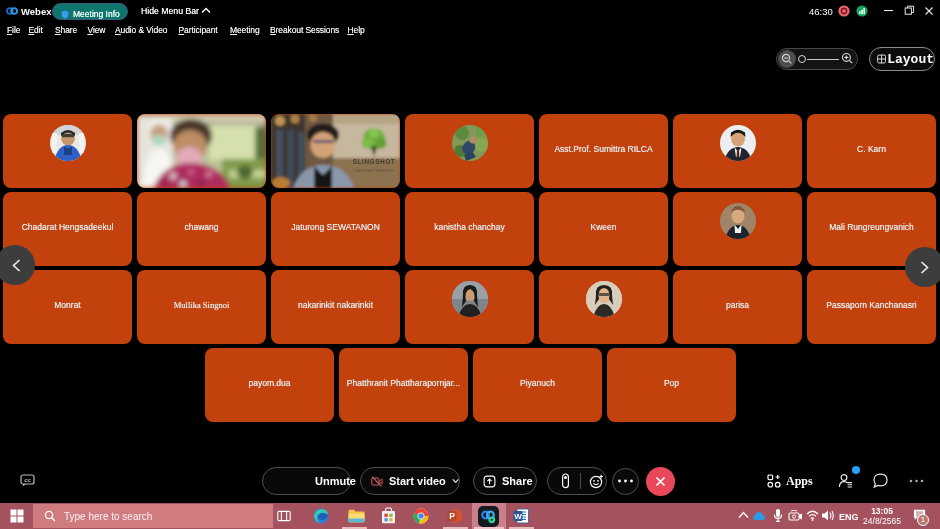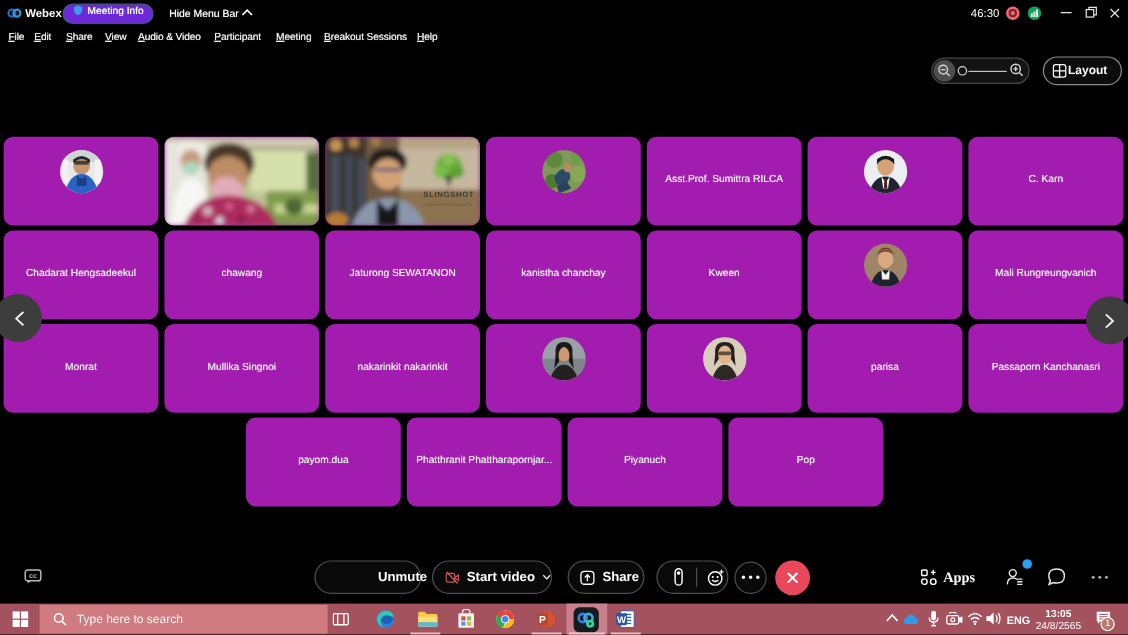--- a/index.html
+++ b/index.html
@@ -1,33 +1,33 @@
 <!DOCTYPE html>
 <html><head><meta charset="utf-8">
 <style>
 html,body{margin:0;padding:0;background:#000;}
 #app{position:relative;width:940px;height:529px;background:#000;overflow:hidden;
  font-family:"Liberation Sans",sans-serif;}
 .abs{position:absolute;}
-.tile{position:absolute;width:129px;height:74px;background:#a21caf;border-radius:8px;overflow:hidden;}
+.tile{position:absolute;width:129px;height:74px;background:#c2410c;border-radius:8px;overflow:hidden;}
 .name{position:absolute;left:0;right:0;top:30px;text-align:center;font-size:8.5px;color:#e8e8e8;
  text-shadow:0 0 0.7px #dadada;white-space:nowrap;}
 .av{position:absolute;left:50%;top:11px;width:36px;height:36px;margin-left:-18px;border-radius:50%;overflow:hidden;}
 .menu-item{color:#f1f1f1;font-size:8.5px;letter-spacing:-0.1px;text-shadow:0 0 0.6px #cfcfcf;}
 .pill{position:absolute;height:28px;border:1px solid #4e4e4e;border-radius:15px;background:#090909;
  display:flex;align-items:center;color:#fff;font-size:11px;font-weight:bold;box-sizing:border-box;white-space:nowrap;}
 </style></head><body>
 <div id="app">
 
 <svg class="abs" style="left:6px;top:5px" width="12" height="12" viewBox="0 0 12 12">
  <circle cx="3.9" cy="6" r="2.9" fill="none" stroke="#2464c8" stroke-width="1.9"></circle>
  <circle cx="8.1" cy="6" r="2.9" fill="none" stroke="#2a9ad8" stroke-width="1.9"></circle>
 </svg>
 <div class="abs" style="left:21px;top:5.5px;color:#fff;font-size:9.5px;font-weight:bold;">Webex</div>
-<div class="abs" style="left:52px;top:2.5px;width:74px;height:15px;border:1px solid #3d5a78;border-radius:9px;background:#6d28d9;display:flex;align-items:flex-start;">
+<div class="abs" style="left:52px;top:2.5px;width:74px;height:15px;border:1px solid #3d5a78;border-radius:9px;background:#0f766e;display:flex;align-items:flex-end;">
  <svg style="margin-left:8px" width="8" height="9" viewBox="0 0 9 10">
         <path d="M4.5 0.5 L8.3 2 V5 C8.3 7.4 6.6 9 4.5 9.7 C2.4 9 0.7 7.4 0.7 5 V2 Z" fill="#3d9bef"></path>
       </svg>
  <span style="margin-left:4px;color:#fff;font-size:8.5px;text-shadow:0 0 0.6px #cfe;">Meeting Info</span>
 </div>
 <div class="abs" style="left:141px;top:6px;color:#fff;font-size:8.7px;text-shadow:0 0 0.6px #cfcfcf;">Hide Menu Bar</div>
 <svg class="abs" style="left:201px;top:7px" width="10" height="7" viewBox="0 0 10 7">
       <path d="M1 5.5 L5 1.5 L9 5.5" fill="none" stroke="#fff" stroke-width="1.4"></path>
     </svg>
 <div class="abs" style="left:809px;top:6px;color:#fff;font-size:9.5px;">46:30</div>
@@ -74,21 +74,21 @@
  <circle cx="5.4" cy="5.4" r="3.9" fill="none" stroke="#d8d8d8" stroke-width="1.2"></circle>
  <path d="M8.4 8.4 L11.2 11.2" stroke="#d8d8d8" stroke-width="1.2"></path>
  <path d="M3.5 5.4 H7.3 M5.4 3.5 V7.3" stroke="#d8d8d8" stroke-width="1.2"></path>
 </svg>
 
 <div class="abs" style="left:869px;top:47px;width:66px;height:24px;border:1.5px solid #8a8a8a;border-radius:13px;background:#0c0c0c;box-sizing:border-box;display:flex;align-items:center;">
  <svg style="margin-left:7px" width="12" height="12" viewBox="0 0 12 12">
   <rect x="0.8" y="0.8" width="10.4" height="10.4" rx="2" fill="none" stroke="#fff" stroke-width="1.1"></rect>
   <path d="M6 0.8 V11.2 M0.8 6 H11.2" stroke="#fff" stroke-width="1.1"></path>
  </svg>
- <span style="margin-left:1px;color:#fff;font-size:10px;font-weight:bold;">Layout</span>
+ <span style="margin-left:1px;color:#fff;font-size:13px;font-weight:bold;font-family:Liberation Mono, monospace;">Layout</span>
 </div>
 <div class="tile" style="left:3px;top:114px;">
       <div class="av" style="background:#e8e8e6;"><svg width="36" height="36" viewBox="0 0 36 36">
 <rect x="0" y="0" width="36" height="10" fill="#cfd3d6"></rect>
 <rect x="2" y="8" width="5" height="20" fill="#f2f2f0"></rect>
           <rect x="29" y="8" width="5" height="20" fill="#f2f2f0"></rect>
 <ellipse cx="18" cy="13" rx="7" ry="7.5" fill="#c8966e"></ellipse>
 <path d="M11 11 Q18 4 25 11 L25 8 Q18 2 11 8 Z" fill="#232a30"></path>
 <rect x="12" y="9" width="12" height="3.2" fill="#1a2026" opacity="0.75"></rect>
 <path d="M4 36 Q8 20 18 20 Q28 20 32 36 Z" fill="#2b62c4"></path>
@@ -215,21 +215,21 @@
 <path d="M5 36 Q9 22 18 22 Q27 22 31 36 Z" fill="#1d2430"></path>
 <path d="M14.5 21.5 L18 26 L21.5 21.5 L21 30 L15 30 Z" fill="#f4f1ea"></path>
 </svg></div>
     </div>
 <div class="tile" style="left:807px;top:192px;">
       <div class="name">Mali Rungreungvanich</div>
     </div>
 <div class="tile" style="left:3px;top:270px;">
       <div class="name">Monrat</div>
     </div>
-<div class="tile" style="left:137px;top:270px;">
+<div class="tile" style="left:137px;top:270px;font-family:Liberation Serif, serif;">
       <div class="name">Mullika Singnoi</div>
     </div>
 <div class="tile" style="left:271px;top:270px;">
       <div class="name">nakarinkit nakarinkit</div>
     </div>
 <div class="tile" style="left:405px;top:270px;">
       <div class="av" style="background:#8e959b;"><svg width="36" height="36" viewBox="0 0 36 36">
 <rect x="0" y="0" width="36" height="36" fill="#99a0a6"></rect>
 <rect x="0" y="18" width="36" height="18" fill="#7d848a"></rect>
 <ellipse cx="18" cy="13" rx="6" ry="7" fill="#cb9a72"></ellipse>

